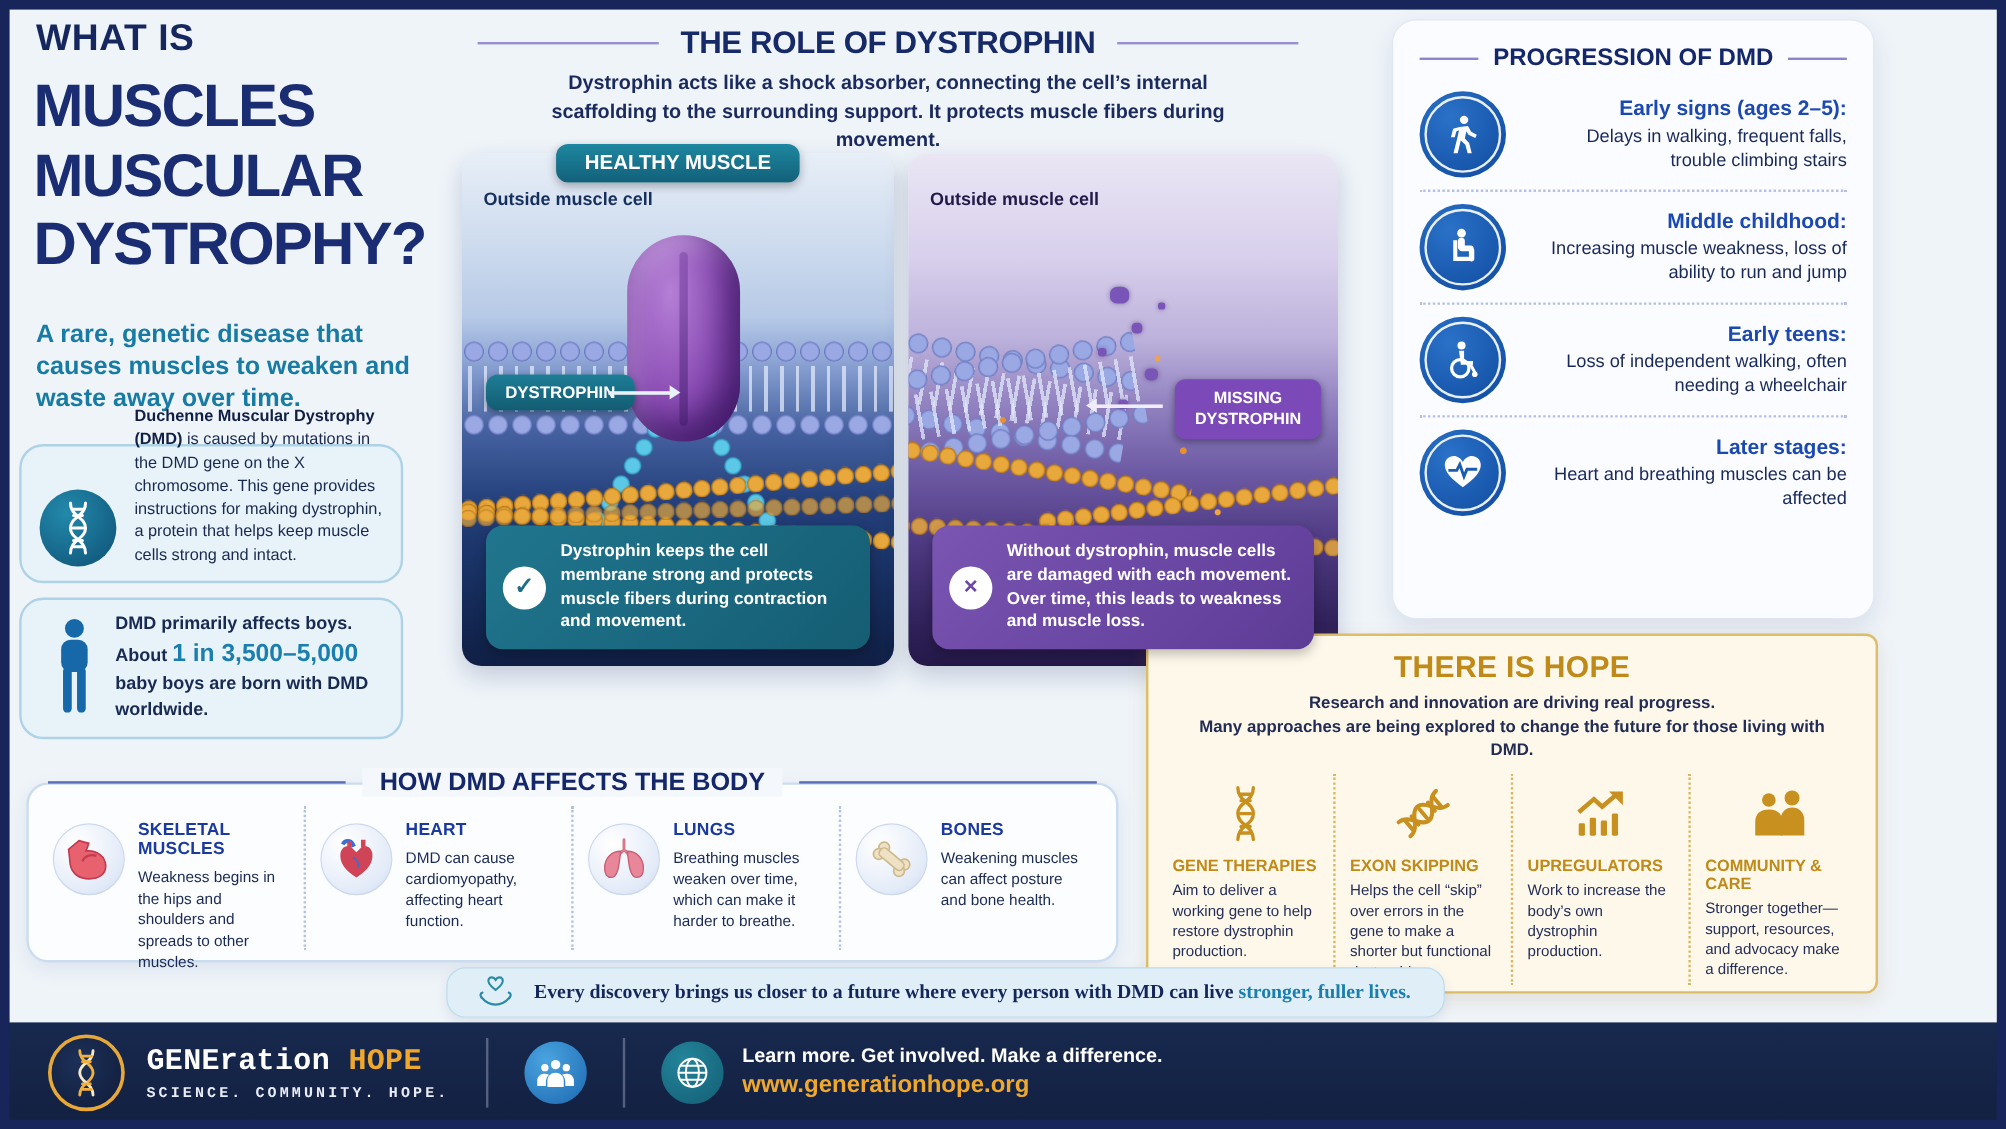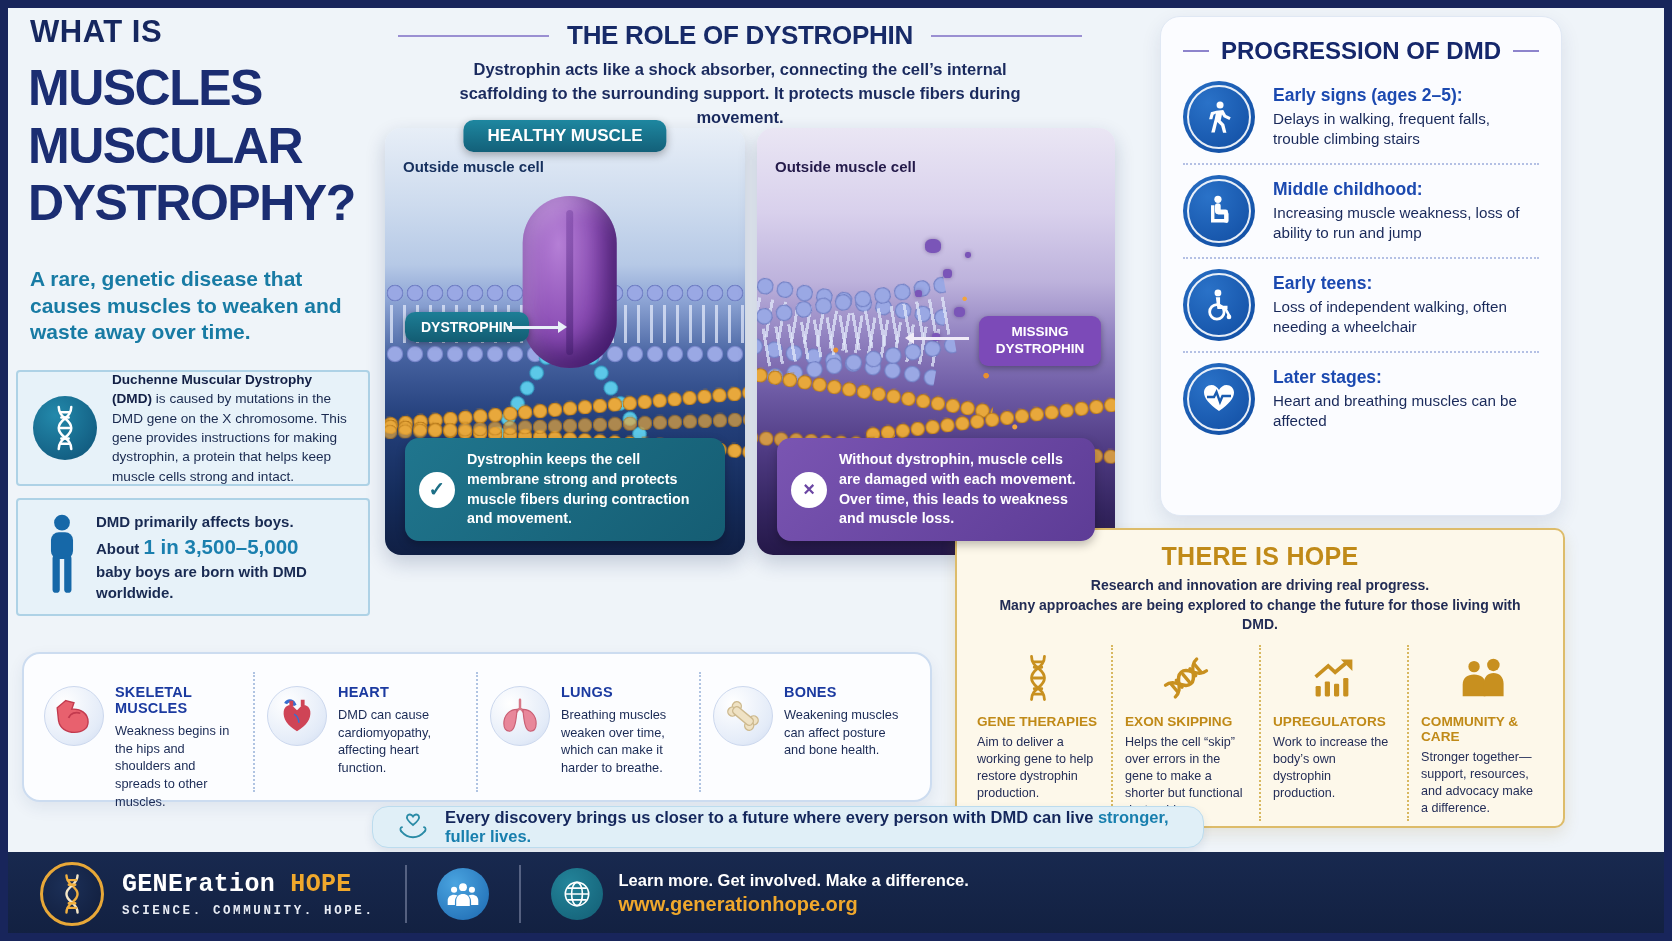--- a/index.html
+++ b/index.html
@@ -4,21 +4,21 @@
 <style>
   * { margin:0; padding:0; box-sizing:border-box; }
   body { background:#0d1733; font-family:"Liberation Sans", sans-serif; }
   .canvas { position:relative; width:1672px; height:941px; background:#eff4f9; overflow:hidden; }
   .frame { position:absolute; inset:0; border:8px solid #18255b; pointer-events:none; z-index:70; }
 
   
   .kicker { position:absolute; left:30px; top:14px; font-size:31px; font-weight:800; color:#16275f; letter-spacing:.5px; }
   .big-title { position:absolute; left:28px; top:60px; font-size:50px; line-height:1.15; font-weight:800; color:#1b2d72; letter-spacing:-1.5px; }
   .lead { position:absolute; left:30px; top:266px; width:336px; font-size:21px; line-height:1.27; font-weight:700; color:#187ba4; }
-  .info-box { position:absolute; left:16px; width:354px; background:#e7f2f9; border:2px solid #aed2e6; border-radius:4px; display:flex; align-items:center; gap:15px; padding:12px 15px; }
+  .info-box { position:absolute; left:16px; width:320px; background:#e7f2f9; border:2px solid #aed2e6; border-radius:20px; display:flex; align-items:flex-end; gap:15px; padding:12px 15px; }
   .box1 { top:370px; height:116px; }
   .box2 { top:498px; height:118px; }
   .dna-badge { flex:none; width:64px; height:64px; border-radius:50%; background:radial-gradient(circle at 35% 30%, #2389ab, #135f83 75%); display:grid; place-items:center; }
   .box1-text { font-size:13.6px; line-height:1.42; color:#19294f; font-weight:500; }
   .box1-text b { font-weight:800; color:#121f45; }
   .boy-icon { flex:none; margin-left:10px; }
   .box2-text { font-size:15px; line-height:1.42; color:#182a52; font-weight:600; }
   .stat { color:#1a7fae; font-weight:800; font-size:20.5px; }
 
   
@@ -91,43 +91,43 @@
   .card { flex:1; display:flex; gap:11px; padding:8px 12px; align-items:flex-start; }
   .card + .card { border-left:2px dotted #b0c4e2; }
   .card-icon { flex:none; width:60px; height:60px; border-radius:50%; background:radial-gradient(circle at 32% 28%,#ffffff,#e3ebf8 70%,#cdd9ef); border:1.5px solid #ccd8ee; display:grid; place-items:center; margin-top:6px; }
   .card-title { font-size:14.5px; font-weight:800; color:#1b3aa0; margin:4px 0 6px; letter-spacing:.2px; }
   .card-text { font-size:12.8px; line-height:1.38; color:#1a2a55; font-weight:500; }
 
   
   .prog { position:absolute; left:1160px; top:16px; width:402px; height:500px; background:#fbfcff; border:1px solid #e0e8f4; border-radius:20px; box-shadow:0 8px 20px rgba(30,50,100,.1); padding:20px 22px 0; }
   .prog-head { display:flex; align-items:center; gap:12px; }
   .prog-head .hline { background:#8d84cc; }
-  .prog-title { font-size:24px; font-weight:800; color:#15276b; white-space:nowrap; }
+  .prog-title { font-size:20px; font-weight:800; color:#15276b; white-space:nowrap; }
   .prog-sub { margin:10px 6px 0; text-align:center; font-size:15.5px; line-height:1.4; color:#1a2a5e; font-weight:600; }
-  .stages { margin-top:6px; }
+  .stages { margin-top:6px;text-align:right; }
   .stage { display:flex; gap:18px; align-items:center; padding:10px 0; }
   .stage + .stage { border-top:2px dotted #b4c0e4; }
   .stage-icon { flex:none; width:72px; height:72px; border-radius:50%; background:radial-gradient(circle at 35% 30%,#2a72c8,#1553a8 75%); position:relative; display:grid; place-items:center; }
   .stage-icon::after { content:''; position:absolute; inset:4px; border:2px solid rgba(255,255,255,.9); border-radius:50%; }
   .stage-title { font-size:17.5px; font-weight:800; color:#1b49b0; margin-bottom:3px; }
   .stage-text { font-size:15.2px; line-height:1.32; color:#19295a; font-weight:500; }
 
   
   .hope { position:absolute; left:955px; top:528px; width:610px; height:300px; background:#fdf8ea; border:2px solid #ddbc6a; border-radius:10px; box-shadow:0 6px 16px rgba(150,110,30,.14); }
   .hope-title { margin-top:12px; text-align:center; font-size:25px; font-weight:800; color:#c08a18; letter-spacing:.3px; }
   .hope-sub { margin:5px auto 0; width:530px; text-align:center; font-size:14px; line-height:1.4; color:#222c55; font-weight:600; }
   .hope-cols { display:flex; margin:10px 8px 0; }
   .hcol { flex:1; padding:2px 12px; }
   .hcol + .hcol { border-left:2px dotted #d8b860; }
   .hicon { height:62px; display:grid; place-items:center; }
   .hcol-title { font-size:13.6px; font-weight:800; color:#c08a18; margin:5px 0 5px; }
   .hcol-text { font-size:12.6px; line-height:1.36; color:#242e58; font-weight:500; }
 
   
-  .banner { position:absolute; left:372px; top:806px; width:832px; height:42px; background:#e0eff7; border:1.5px solid #bcdcee; border-radius:16px; display:flex; align-items:center; gap:14px; padding:0 22px; box-shadow:0 4px 10px rgba(30,60,110,.1); z-index:20; }
+  .banner { position:absolute; left:372px; top:806px; width:832px; height:42px; background:#e0eff7; border:1.5px solid #bcdcee; border-radius:16px; display:flex; align-items:center; gap:14px; padding:0 22px; box-shadow:0 4px 10px rgba(30,60,110,.1); z-index:20;font-family:Liberation Serif, serif; }
   .banner-text { font-size:16.5px; color:#14275c; font-weight:600; }
   .banner-hl { color:#187fae; font-weight:800; }
   .footer { position:absolute; left:0; right:0; top:852px; bottom:0; background:linear-gradient(180deg,#18294f,#122040); display:flex; align-items:center; padding:0 40px 6px; z-index:60; }
   .logo-circle { flex:none; width:64px; height:64px; border-radius:50%; border:3px solid #e8a838; display:grid; place-items:center; background:radial-gradient(circle at 40% 35%,#1c3058,#101c3a); }
   .brand-block { margin-left:18px;font-family:Liberation Mono, monospace; }
   .brand-line { font-size:25px; color:#fff; font-weight:600; letter-spacing:.3px; }
   .brand-gold { color:#f0a82c; font-weight:800; }
   .brand-tag { margin-top:5px; font-size:12.5px; letter-spacing:2.6px; color:#e8ecf4; font-weight:700; }
   .fdiv { width:2px; height:58px; background:#8a93b0; opacity:.55; margin:0 30px; }
   .fcircle { flex:none; width:52px; height:52px; border-radius:50%; display:grid; place-items:center; }
@@ -238,20 +238,25 @@
       <div class="miss-pill">MISSING DYSTROPHIN</div>
       <div class="miss-arrow"></div>
       <div class="caption cap-purple">
         <div class="cap-badge">×</div>
         <div>Without dystrophin, muscle cells are damaged with each movement. Over time, this leads to weakness and muscle loss.</div>
       </div>
     </div>
   </div>
 
   <div class="affects">
+    <div class="affects-head">
+      <div class="hline"></div>
+      <div class="affects-title">HOW DMD AFFECTS THE BODY</div>
+      <div class="hline"></div>
+    </div>
     <div class="cards">
       <div class="card">
         <div class="card-icon">
           <svg width="40" height="38" viewBox="0 0 44 40">
             <path d="M13 3 l9 2.5 -2.5 7 c10 -1 18 5 18 14 0 7 -6 11.5 -15 11.5 -9 0 -16 -4.5 -17.5 -13 L3.5 11 z" fill="#e8616e" stroke="#c23a4e" stroke-width="1.5"></path>
             <path d="M16 22 c2 -5 8 -7 13 -5" stroke="#c23a4e" stroke-width="2" fill="none"></path>
           </svg>
         </div>
         <div>
           <div class="card-title">SKELETAL MUSCLES</div>

